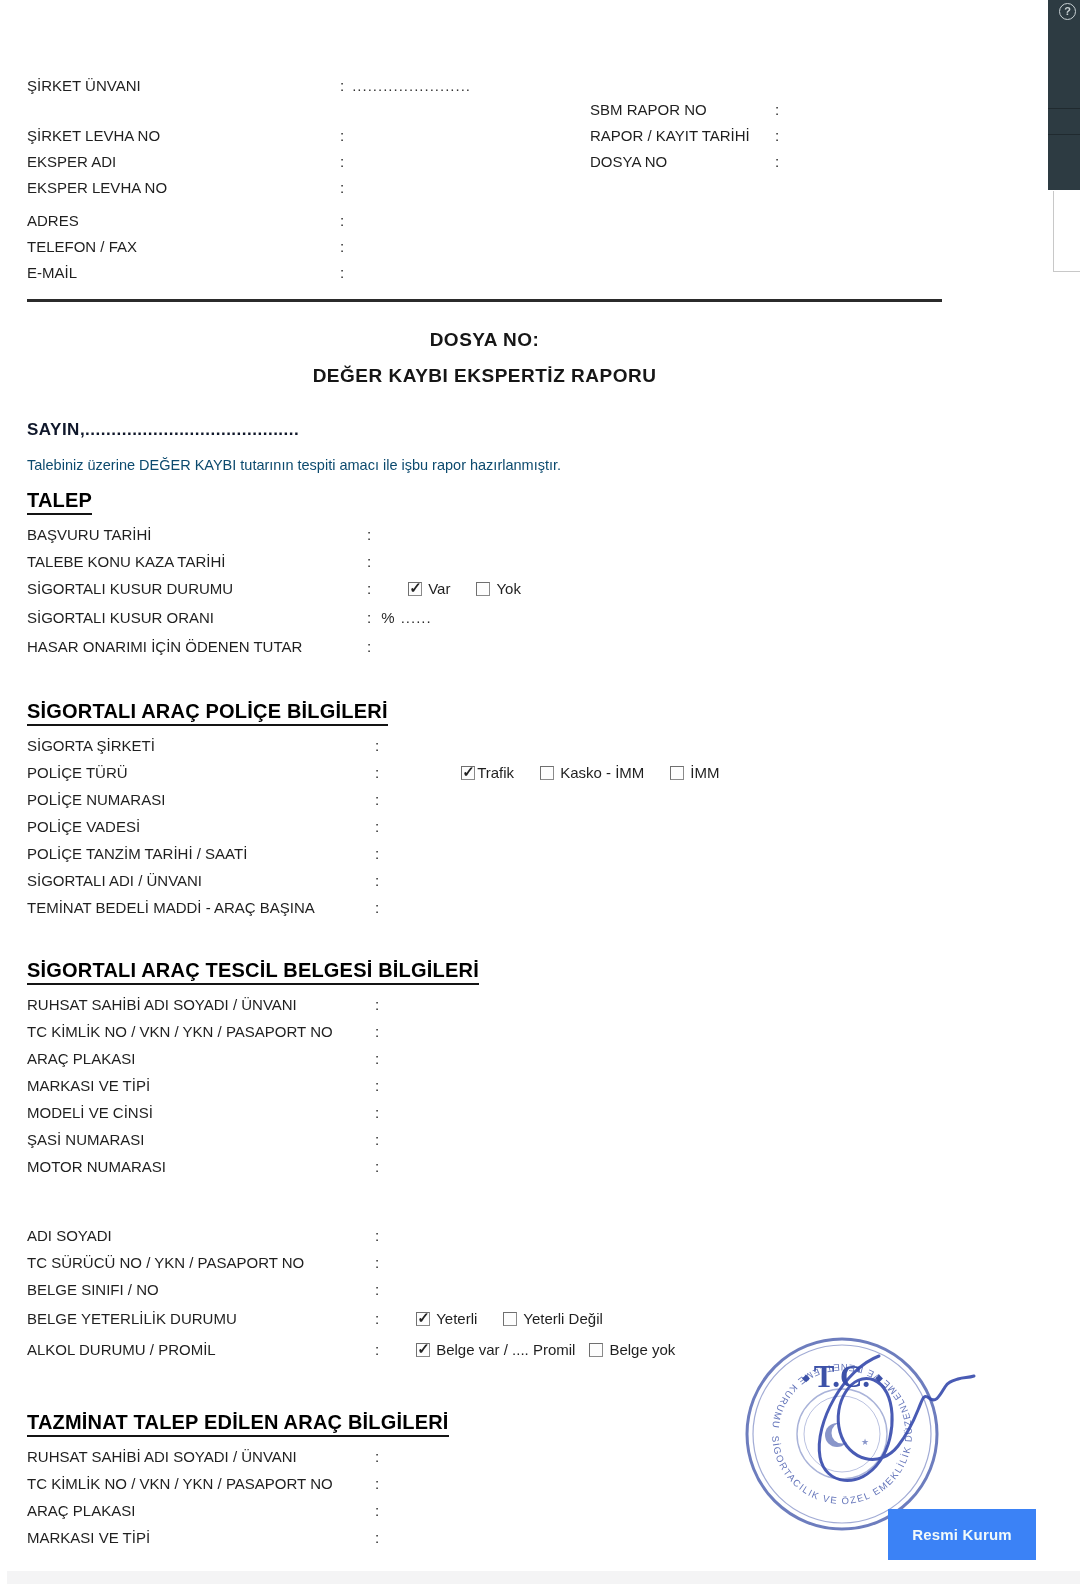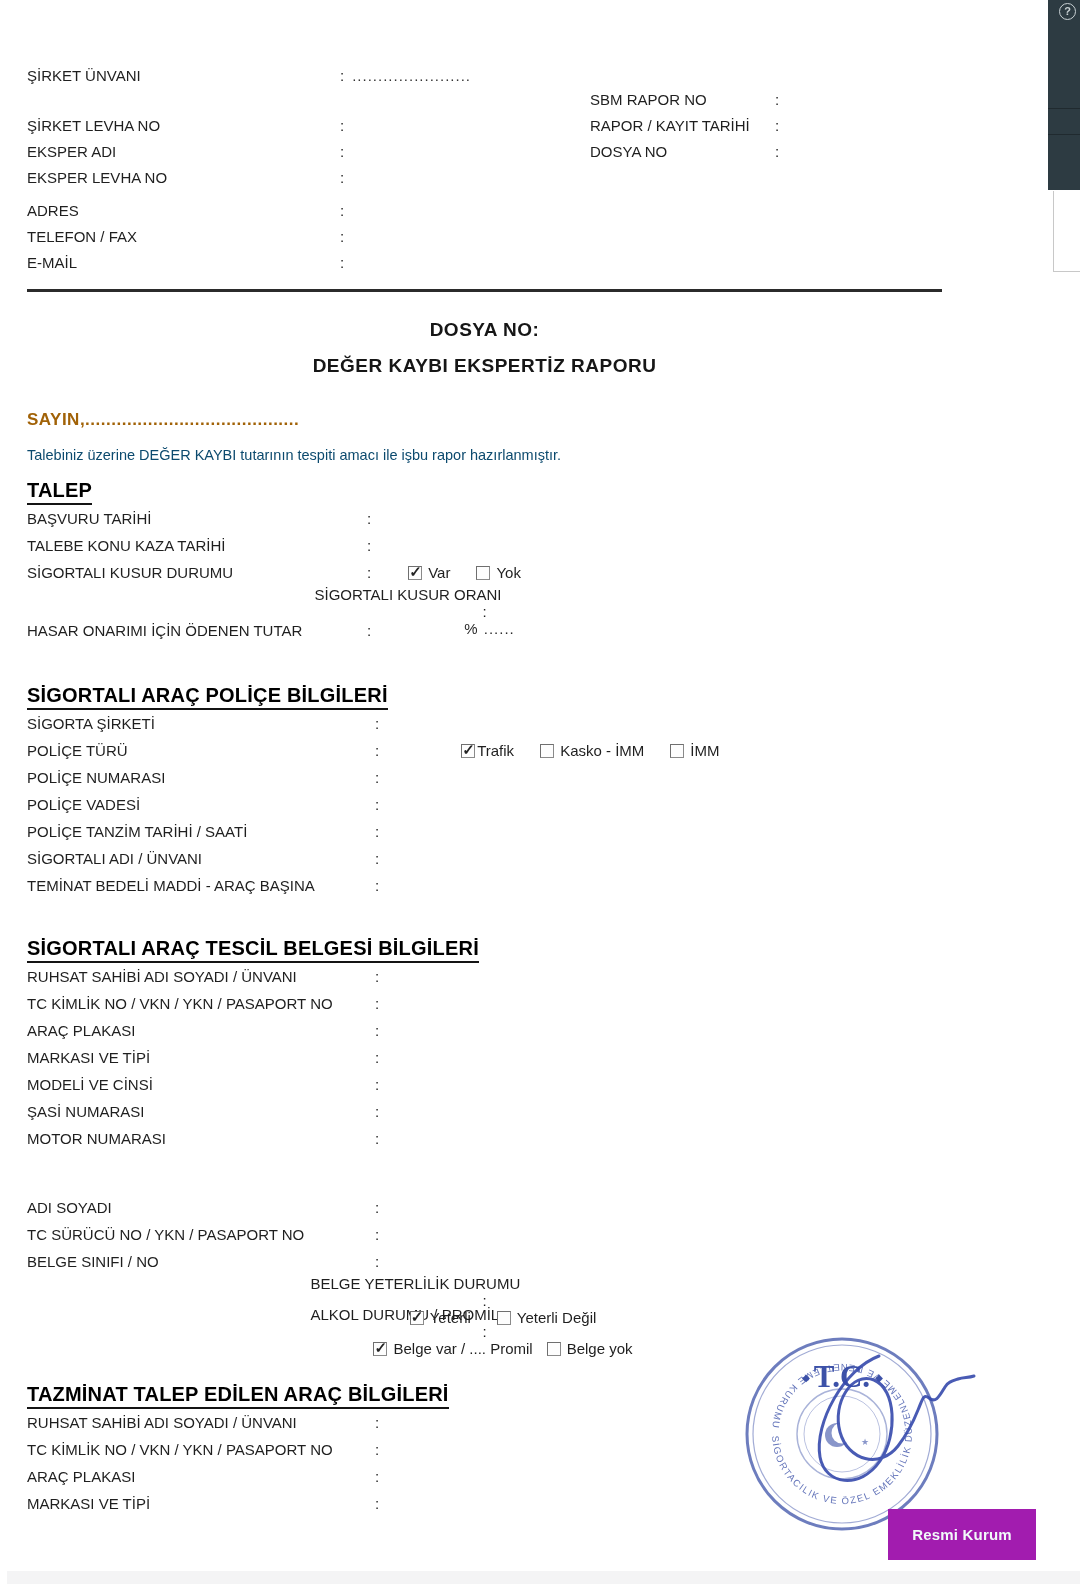--- a/index.html
+++ b/index.html
@@ -2,54 +2,54 @@
 <html><head>
 <meta charset="utf-8">
 <style>
   * { margin:0; padding:0; box-sizing:border-box; }
   html,body { width:1080px; height:1584px; }
   body {
     position:relative; background:#ffffff; overflow:hidden;
     font-family:"Liberation Sans", sans-serif; color:#1f1f1f;
     -webkit-font-smoothing:antialiased;
   }
-  .doc { position:absolute; left:27px; top:4px; width:915px; }
+  .doc { position:absolute; left:27px; top:14px; width:915px; }
 
   
   .hdr { position:relative; margin-top:58px; height:213px; }
   .hdr-row { display:flex; height:26px; align-items:center; font-size:15px; }
   .hdr-row .lbl { width:313px; }
   .hdr-right { position:absolute; left:563px; top:24px; }
   .hdr-right .lbl { width:185px; }
   .gap24 { margin-top:24px; }
   .gap7  { margin-top:7px; }
   .dots  { letter-spacing:1px; color:#333; }
 
   .rule { margin-top:14px; border-top:3px solid #2b2b2b; width:915px; }
 
   
   .title { margin-top:20px; text-align:center; font-weight:bold; font-size:19px; line-height:36px; letter-spacing:.5px; color:#161616; }
 
-  .sayin { margin-top:26px; font-size:17px; font-weight:bold; letter-spacing:.5px; color:#a16207; }
+  .sayin { margin-top:26px; font-size:17px; font-weight:bold; letter-spacing:.5px; color:#0f172a; }
   .intro { margin-top:17px; font-size:14.5px; color:#0c4a6e; }
 
   
   .sec-h {
     display:inline-block; font-size:20px; font-weight:bold; color:#000000;
     border-bottom:2.5px solid #141414; padding-bottom:1px; letter-spacing:.2px;
   }
   .sec { margin-top:0; }
   .mt16 { margin-top:16px; } .mt40 { margin-top:40px; } .mt38 { margin-top:38px; }
   .mt42 { margin-top:42px; } .mt46 { margin-top:46px; }
-  .rows { }
+  .rows { margin-top:6px; }
   .row { display:flex; height:27px; align-items:center; font-size:15px; }
   .row .lbl { width:348px; }
   .row .lbl.w340 { width:340px; }
   .row .val { margin-left:10px; color:#2a2a2a; }
-  .row.tall { height:31px;flex-direction:column; }
+  .row.tall { height:31px; }
 
   
   .cbwrap { display:flex; align-items:center; margin-left:10px;padding-left:27px; }
   .cb {
     position:relative; width:14px; height:14px; background:#fdfdfd;
     border:1px solid #8a8a8a; border-top-color:#6f6f6f; border-left-color:#6f6f6f;
     display:inline-block; flex:none;
   }
   .cb.checked::after {
     content:"✓"; position:absolute; left:0px; top:-4px;
@@ -69,21 +69,21 @@
     position:absolute; left:11px; top:3px; width:17px; height:17px;
     border:1.5px solid #c9d1d4; border-radius:50%; color:#c9d1d4;
     font-size:11px; font-weight:bold; text-align:center; line-height:15px;
   }
   .popup {
     position:absolute; left:1053px; top:191px; width:35px; height:81px;
     background:#ffffff; border:1px solid #c8c8c8; border-right:none; border-top:none;
   }
   .badge {
     position:absolute; left:888px; top:1509px; width:148px; height:51px;
-    background:#a21caf; color:#f2fafa; font-size:15px; font-weight:bold;
+    background:#3b82f6; color:#f2fafa; font-size:15px; font-weight:bold;
     display:flex; align-items:center; justify-content:center; letter-spacing:.2px;
   }
   .bottom-strip { position:absolute; left:7px; top:1571px; width:1073px; height:13px; background:#f4f4f5; }
 
   
   .stamp { position:absolute; left:728px; top:1323px; }
 </style>
 </head>
 <body>
 

